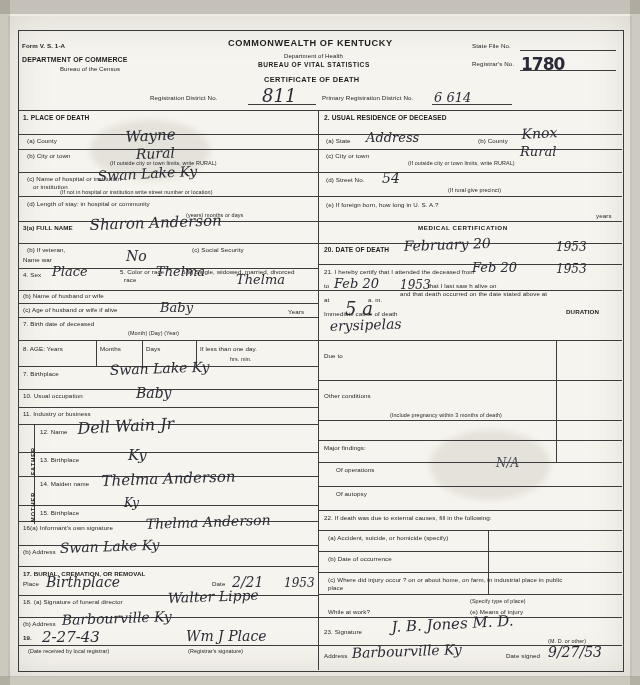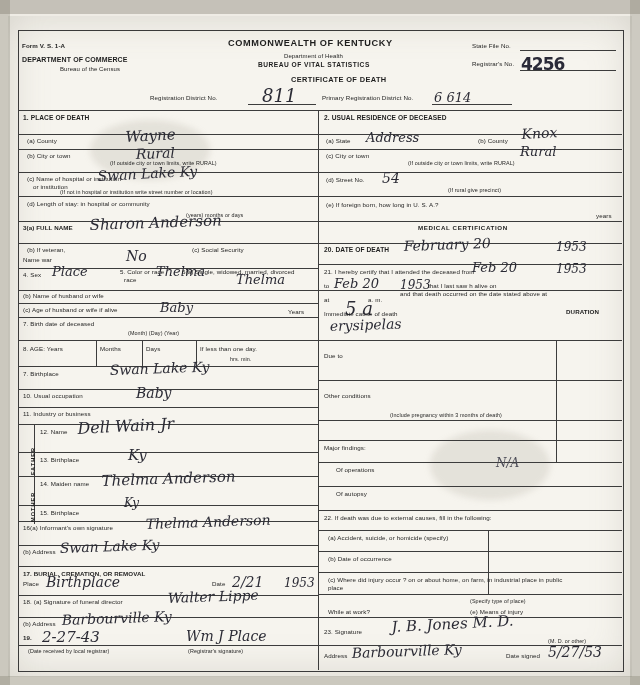--- a/index.html
+++ b/index.html
@@ -81,27 +81,27 @@
   <div class="blotch" style="left:90px;top:120px;width:120px;height:60px;"></div>
   <div class="blotch" style="left:430px;top:430px;width:120px;height:70px;"></div>
 
   <div class="t b" style="left:22px;top:42px;">Form V. S. 1-A</div>
   <div class="t b" style="left:22px;top:56px;font-size:7px;">DEPARTMENT OF COMMERCE</div>
   <div class="t" style="left:60px;top:66px;font-size:6px;">Bureau of the Census</div>
 
   <div class="t b big" style="left:228px;top:40px;">COMMONWEALTH OF KENTUCKY</div>
   <div class="t" style="left:284px;top:53px;font-size:6px;">Department of Health</div>
   <div class="t b" style="left:258px;top:61px;font-size:6.6px;letter-spacing:.5px;">BUREAU OF VITAL STATISTICS</div>
-  <div class="t b mid" style="left:264px;top:76px;margin-left:27px;">CERTIFICATE OF DEATH</div>
+  <div class="t b mid" style="left:264px;top:76px;">CERTIFICATE OF DEATH</div>
 
   <div class="t" style="left:472px;top:42px;">State File No.</div>
   <div class="ln hl" style="left:520px;top:50px;width:96px;"></div>
   <div class="t" style="left:472px;top:60px;">Registrar's No.</div>
   <div class="ln hl" style="left:520px;top:70px;width:96px;"></div>
-  <div class="stamp" style="left:521px;top:54px;font-size:17px;letter-spacing:-1px;">4256</div>
+  <div class="stamp" style="left:521px;top:54px;font-size:17px;letter-spacing:-1px;">1780</div>
 
   <div class="t" style="left:150px;top:94px;">Registration District No.</div>
   <div class="ln hl" style="left:248px;top:104px;width:68px;"></div>
   <div class="hw" style="left:262px;top:85px;font-size:18px;">811</div>
 
   <div class="t" style="left:322px;top:94px;">Primary Registration District No.</div>
   <div class="ln hl" style="left:432px;top:104px;width:80px;"></div>
   <div class="hw" style="left:434px;top:90px;font-size:13px;">6 614</div>
 
   <div class="frame"></div>
@@ -297,14 +297,14 @@
   <div class="t sm" style="left:470px;top:598px;">(Specify type of place)</div>
   <div class="t" style="left:328px;top:608px;">While at work?</div>
   <div class="t" style="left:470px;top:608px;">(e) Means of injury</div>
 
   <div class="t" style="left:324px;top:628px;">23. Signature</div>
   <div class="hw" style="left:392px;top:618px;font-size:15px;transform:rotate(-3deg);">J. B. Jones M. D.</div>
   <div class="t sm" style="left:548px;top:638px;">(M. D. or other)</div>
   <div class="t" style="left:324px;top:652px;">Address</div>
   <div class="hw" style="left:352px;top:645px;font-size:14px;transform:rotate(-2deg);">Barbourville Ky</div>
   <div class="t" style="left:506px;top:652px;">Date signed</div>
-  <div class="hw" style="left:548px;top:644px;font-size:14px;">5/27/53</div>
+  <div class="hw" style="left:548px;top:644px;font-size:14px;">9/27/53</div>
 </div>
 
 </body></html>

